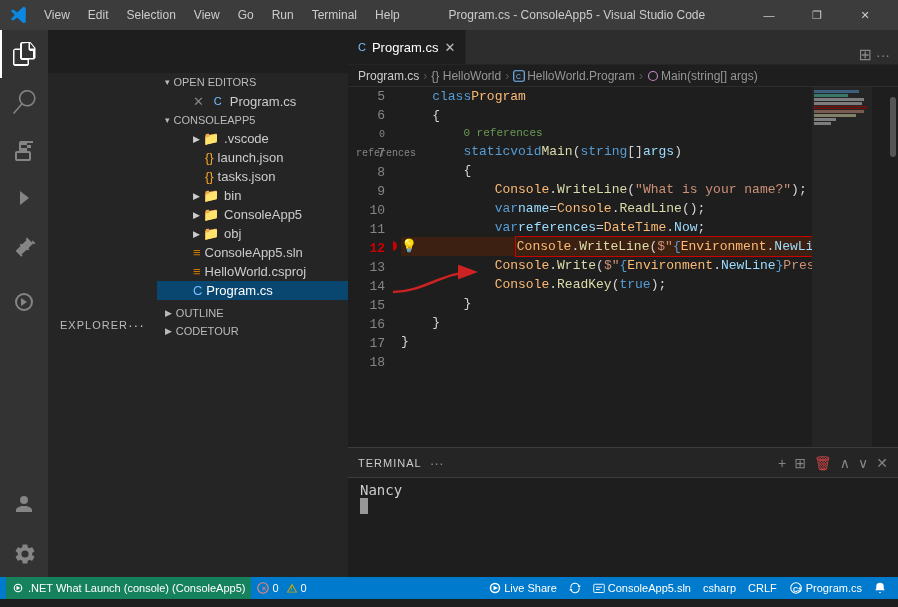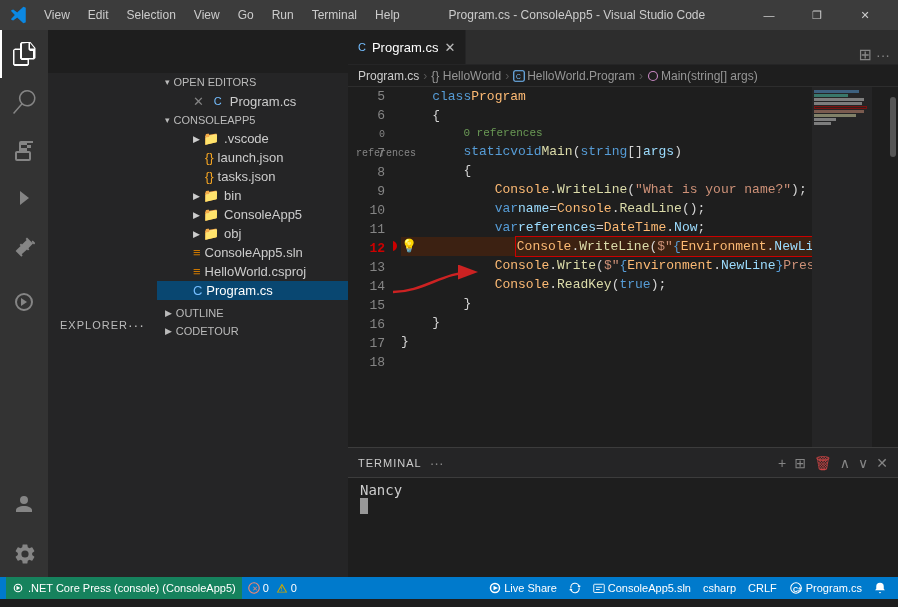--- a/index.html
+++ b/index.html
@@ -481,21 +481,21 @@
     </div>
   </div>
 </div>
 
 <div id="statusbar">
   <div class="status-item" style="background:#16825d;gap:4px;">
     <svg width="12" height="12" viewBox="0 0 16 16" fill="white">
         <circle cx="8" cy="8" r="5" fill="none" stroke="white" stroke-width="1.5"></circle>
         <path d="M6 5l5 3-5 3V5z" fill="white"></path>
       </svg>
-    <span>.NET Core Press (console) (ConsoleApp5)</span>
+    <span>.NET What Launch (console) (ConsoleApp5)</span>
   </div>
   <div class="status-item">
     <svg width="12" height="12" viewBox="0 0 16 16" fill="#f48771">
         <circle cx="8" cy="8" r="7" fill="none" stroke="#f48771" stroke-width="1.5"></circle>
         <text x="5.5" y="12" font-size="9" fill="#f48771">✕</text>
       </svg>
     <span>0</span>
     <svg width="12" height="12" viewBox="0 0 16 16" fill="#cca700" style="margin-left:4px;">
         <path d="M8 2L1 14h14L8 2zm0 3l5 8H3l5-8zm0 2v3h-1V7h1zm0 4v1h-1v-1h1z" fill="#cca700"></path>
       </svg>

